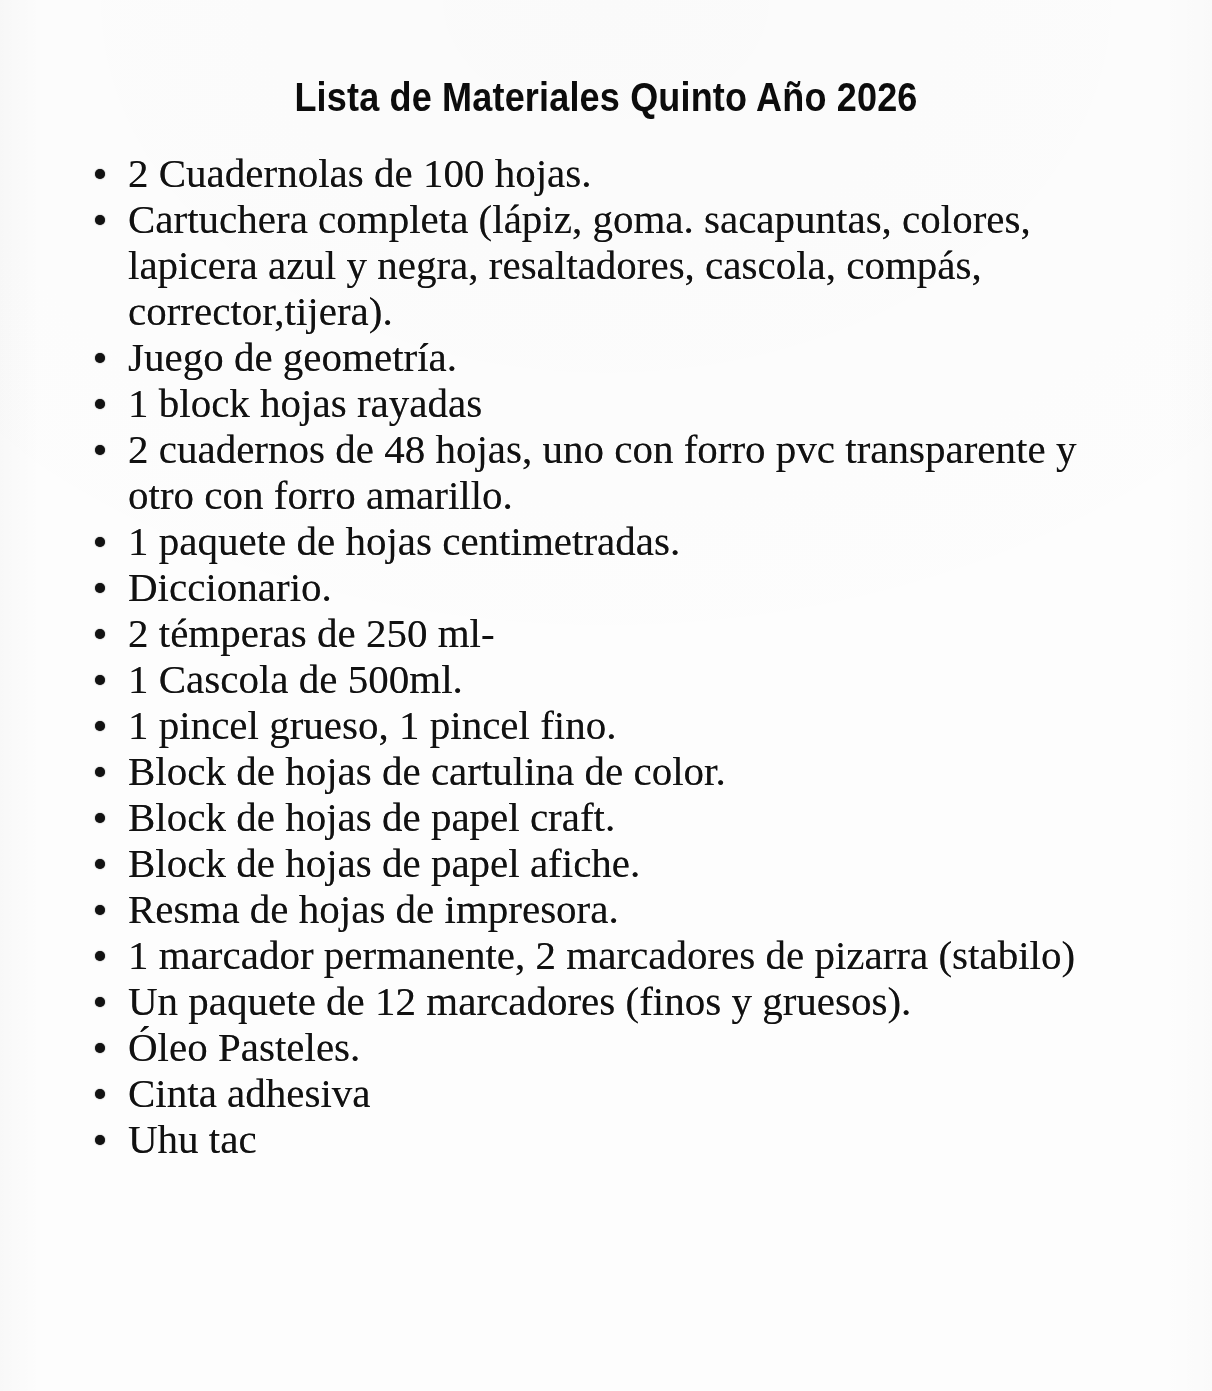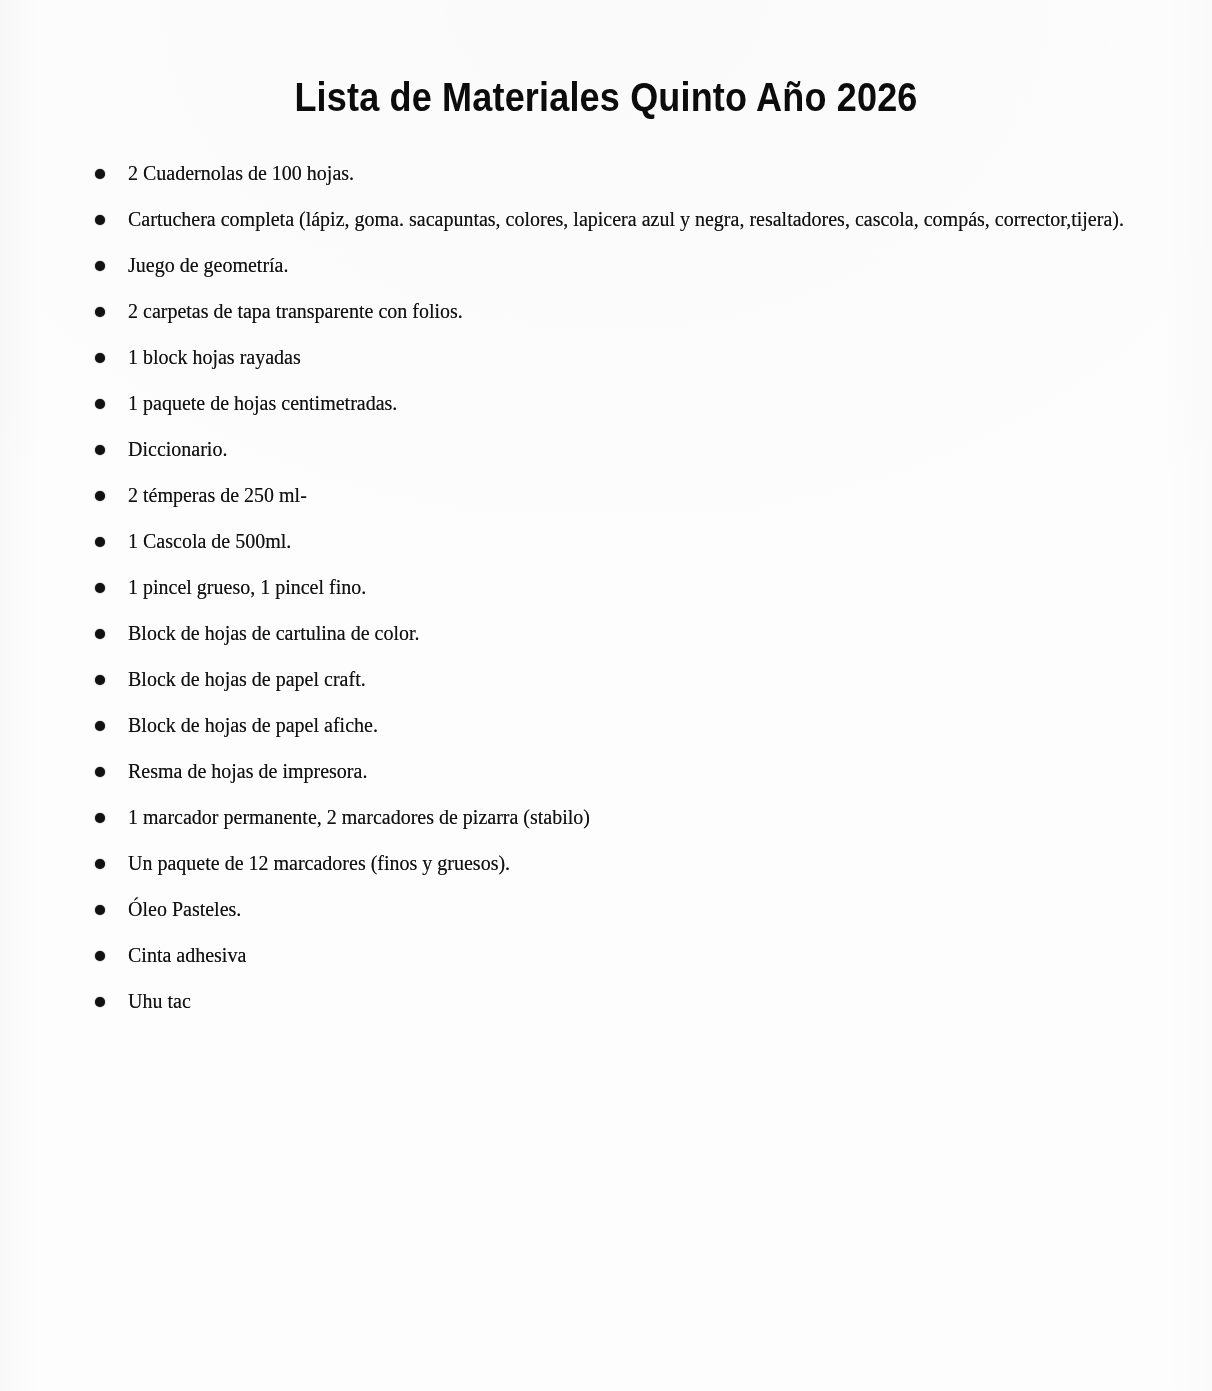--- a/index.html
+++ b/index.html
@@ -48,21 +48,21 @@
 
   .supply-list {
     position: absolute;
     top: 150px;
     left: 88px;
     width: 1060px;
     margin: 0;
     padding: 0;
     list-style: none;
     font-family: "Liberation Serif", "DejaVu Serif", serif;
-    font-size: 20px;
+    font-size: 41px;
     line-height: 46px;
     color: #111111;
   }
 
   .supply-list > li {
     position: relative;
     padding-left: 40px;
     margin: 0 0 0 0;
     text-align: left;
     
@@ -101,25 +101,25 @@
       <li>
         <span class="bullet"></span>
         <span class="item-text">Cartuchera completa (lápiz, goma. sacapuntas, colores, lapicera azul y negra, resaltadores, cascola, compás, corrector,tijera).</span>
       </li>
       <li>
         <span class="bullet"></span>
         <span class="item-text">Juego de geometría.</span>
       </li>
       <li>
         <span class="bullet"></span>
-        <span class="item-text">2 carpetas de tapa transparente con folios.</span>
+        <span class="item-text">1 block hojas rayadas</span>
       </li>
       <li>
         <span class="bullet"></span>
-        <span class="item-text">1 block hojas rayadas</span>
+        <span class="item-text">2 cuadernos de 48 hojas, uno con forro pvc transparente y otro con forro amarillo.</span>
       </li>
       <li>
         <span class="bullet"></span>
         <span class="item-text">1 paquete de hojas centimetradas.</span>
       </li>
       <li>
         <span class="bullet"></span>
         <span class="item-text">Diccionario.</span>
       </li>
       <li>

